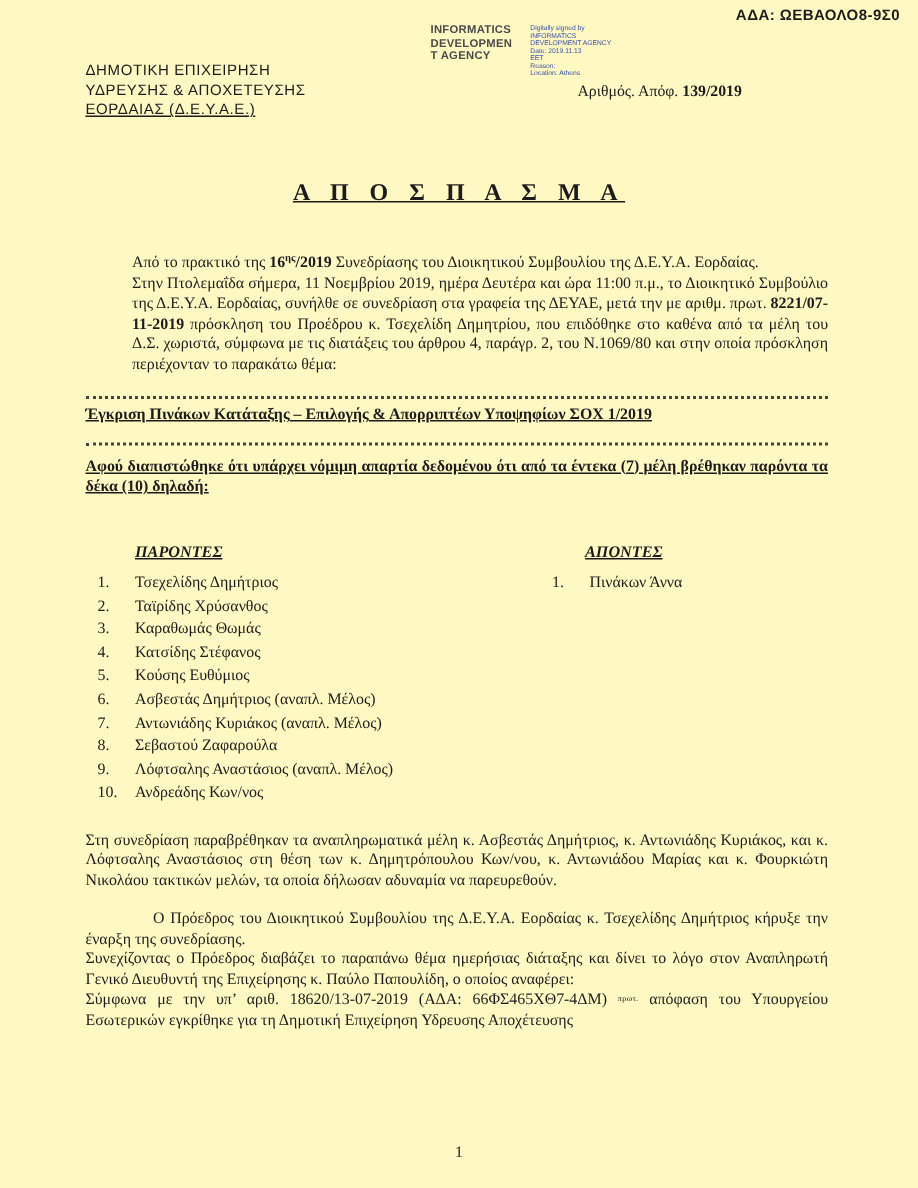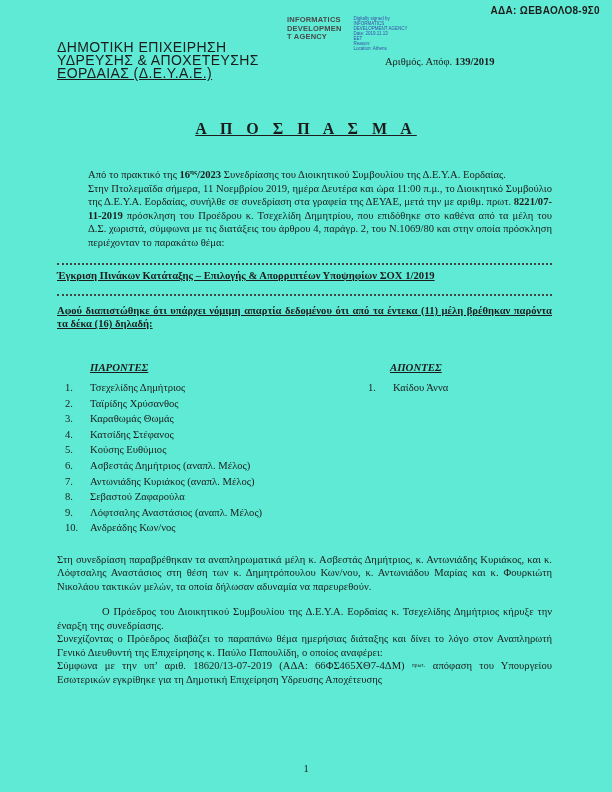--- a/index.html
+++ b/index.html
@@ -1,19 +1,19 @@
 <!DOCTYPE html>
 <html style="--text: #1c1c1c; --stamp-blue: #3a50a8; --stamp-gray: #4a4a4a;"><head>
 <meta charset="utf-8">
 <style>
   html, body { margin:0; padding:0; background:#fff; }
   .page {
     position: relative;
     width: 612px; height: 792px;
-    background: #5eead4;
+    background: #fef9c3;
     overflow: hidden;
     font-family: "Liberation Serif", serif;
     color: var(--text, #1c1c1c);
   }
   
   .ada {
     position: absolute; top: 5px; right: 12px;
     font-family: "Liberation Sans", sans-serif;
     font-size: 10px; font-weight: bold; letter-spacing: .3px;
   }
@@ -24,21 +24,21 @@
     color: var(--stamp-gray, #4a4a4a); letter-spacing: .2px;
   }
   .stamp-sig {
     font-family: "Liberation Sans", sans-serif;
     font-size: 4.5px; line-height: 5px;
     color: var(--stamp-blue, #3a50a8);
   }
   .org {
     position: absolute; left: 57px; top: 41px;
     font-family: "Liberation Sans", sans-serif;
-    font-size: 14px; line-height: 13px; letter-spacing: .4px;
+    font-size: 10px; line-height: 13px; letter-spacing: .4px;
   }
   .org .underline { text-decoration: underline; }
   .decision { position: absolute; left: 385px; top: 56px; font-size: 10.5px; }
   .decision b { font-weight: bold; }
   
   .title {
     position: absolute; top: 120px; left: 0; width: 100%;
     text-align: center; font-size: 16px; font-weight: bold;
     letter-spacing: 5px; text-decoration: underline;
   }
@@ -107,52 +107,52 @@
     </div>
 
   <div class="decision">
     <span>Αριθμός. Απόφ. </span><b>139/2019</b>
   </div>
 
   <div class="title">Α Π Ο Σ Π Α Σ Μ Α</div>
 
   <div class="content">
 
-    <p class="p-indent"><span>Από το πρακτικό της </span><span class="bold"><span>16</span><sup class="ord">ης</sup><span>/2023</span></span><span> Συνεδρίασης του Διοικητικού Συμβουλίου της Δ.Ε.Υ.Α. Εορδαίας.</span></p>
+    <p class="p-indent"><span>Από το πρακτικό της </span><span class="bold"><span>16</span><sup class="ord">ης</sup><span>/2019</span></span><span> Συνεδρίασης του Διοικητικού Συμβουλίου της Δ.Ε.Υ.Α. Εορδαίας.</span></p>
 
     <p class="p-indent"><span>Στην Πτολεμαΐδα σήμερα, 11 Νοεμβρίου 2019, ημέρα Δευτέρα και ώρα 11:00 π.μ., το Διοικητικό Συμβούλιο της Δ.Ε.Υ.Α. Εορδαίας, συνήλθε σε συνεδρίαση στα γραφεία της ΔΕΥΑΕ, μετά την με αριθμ. πρωτ. </span><span class="bold">8221/07-11-2019</span><span> πρόσκληση του Προέδρου κ. Τσεχελίδη Δημητρίου, που επιδόθηκε στο καθένα από τα μέλη του Δ.Σ. χωριστά, σύμφωνα με τις διατάξεις του άρθρου 4, παράγρ. 2, του Ν.1069/80 και στην οποία πρόσκληση περιέχονταν το παρακάτω θέμα:</span></p>
 
     <div class="dots first"></div>
 
     <p class="subject">Έγκριση Πινάκων Κατάταξης – Επιλογής &amp; Απορριπτέων Υποψηφίων ΣΟΧ 1/2019</p>
 
     <div class="dots"></div>
 
-    <p class="quorum">Αφού διαπιστώθηκε ότι υπάρχει νόμιμη απαρτία δεδομένου ότι από τα έντεκα (11) μέλη βρέθηκαν παρόντα τα δέκα (16) δηλαδή:</p>
+    <p class="quorum">Αφού διαπιστώθηκε ότι υπάρχει νόμιμη απαρτία δεδομένου ότι από τα έντεκα (7) μέλη βρέθηκαν παρόντα τα δέκα (10) δηλαδή:</p>
 
     <div class="members">
       <div class="col-present">
         <div class="col-header">ΠΑΡΟΝΤΕΣ</div>
         <ol class="member-list">
             <li><span class="num">1.</span><span>Τσεχελίδης Δημήτριος</span></li>
             <li><span class="num">2.</span><span>Ταϊρίδης Χρύσανθος</span></li>
             <li><span class="num">3.</span><span>Καραθωμάς Θωμάς</span></li>
             <li><span class="num">4.</span><span>Κατσίδης Στέφανος</span></li>
             <li><span class="num">5.</span><span>Κούσης Ευθύμιος</span></li>
             <li><span class="num">6.</span><span>Ασβεστάς Δημήτριος  (αναπλ. Μέλος)</span></li>
             <li><span class="num">7.</span><span>Αντωνιάδης Κυριάκος (αναπλ. Μέλος)</span></li>
             <li><span class="num">8.</span><span>Σεβαστού Ζαφαρούλα</span></li>
             <li><span class="num">9.</span><span>Λόφτσαλης Αναστάσιος  (αναπλ. Μέλος)</span></li>
             <li><span class="num">10.</span><span>Ανδρεάδης Κων/νος</span></li>
           </ol>
       </div>
       <div class="col-absent">
         <div class="col-header">ΑΠΟΝΤΕΣ</div>
         <ol class="member-list">
-            <li><span class="num">1.</span><span>Καίδου Άννα</span></li>
+            <li><span class="num">1.</span><span>Πινάκων Άννα</span></li>
           </ol>
       </div>
     </div>
 
     <p class="p-subs">Στη συνεδρίαση παραβρέθηκαν τα αναπληρωματικά μέλη κ. Ασβεστάς Δημήτριος, κ. Αντωνιάδης Κυριάκος, και κ. Λόφτσαλης Αναστάσιος στη θέση των κ. Δημητρόπουλου Κων/νου, κ. Αντωνιάδου Μαρίας και κ. Φουρκιώτη Νικολάου τακτικών μελών, τα οποία δήλωσαν αδυναμία να παρευρεθούν.</p>
 
     <p class="p-chair">Ο Πρόεδρος του Διοικητικού Συμβουλίου της Δ.Ε.Υ.Α. Εορδαίας κ. Τσεχελίδης Δημήτριος κήρυξε την έναρξη της συνεδρίασης.</p>
 
     <p>Συνεχίζοντας ο Πρόεδρος διαβάζει το παραπάνω θέμα ημερήσιας διάταξης  και δίνει το λόγο στον Αναπληρωτή Γενικό Διευθυντή της Επιχείρησης κ. Παύλο Παπουλίδη, ο οποίος αναφέρει:</p>
 

